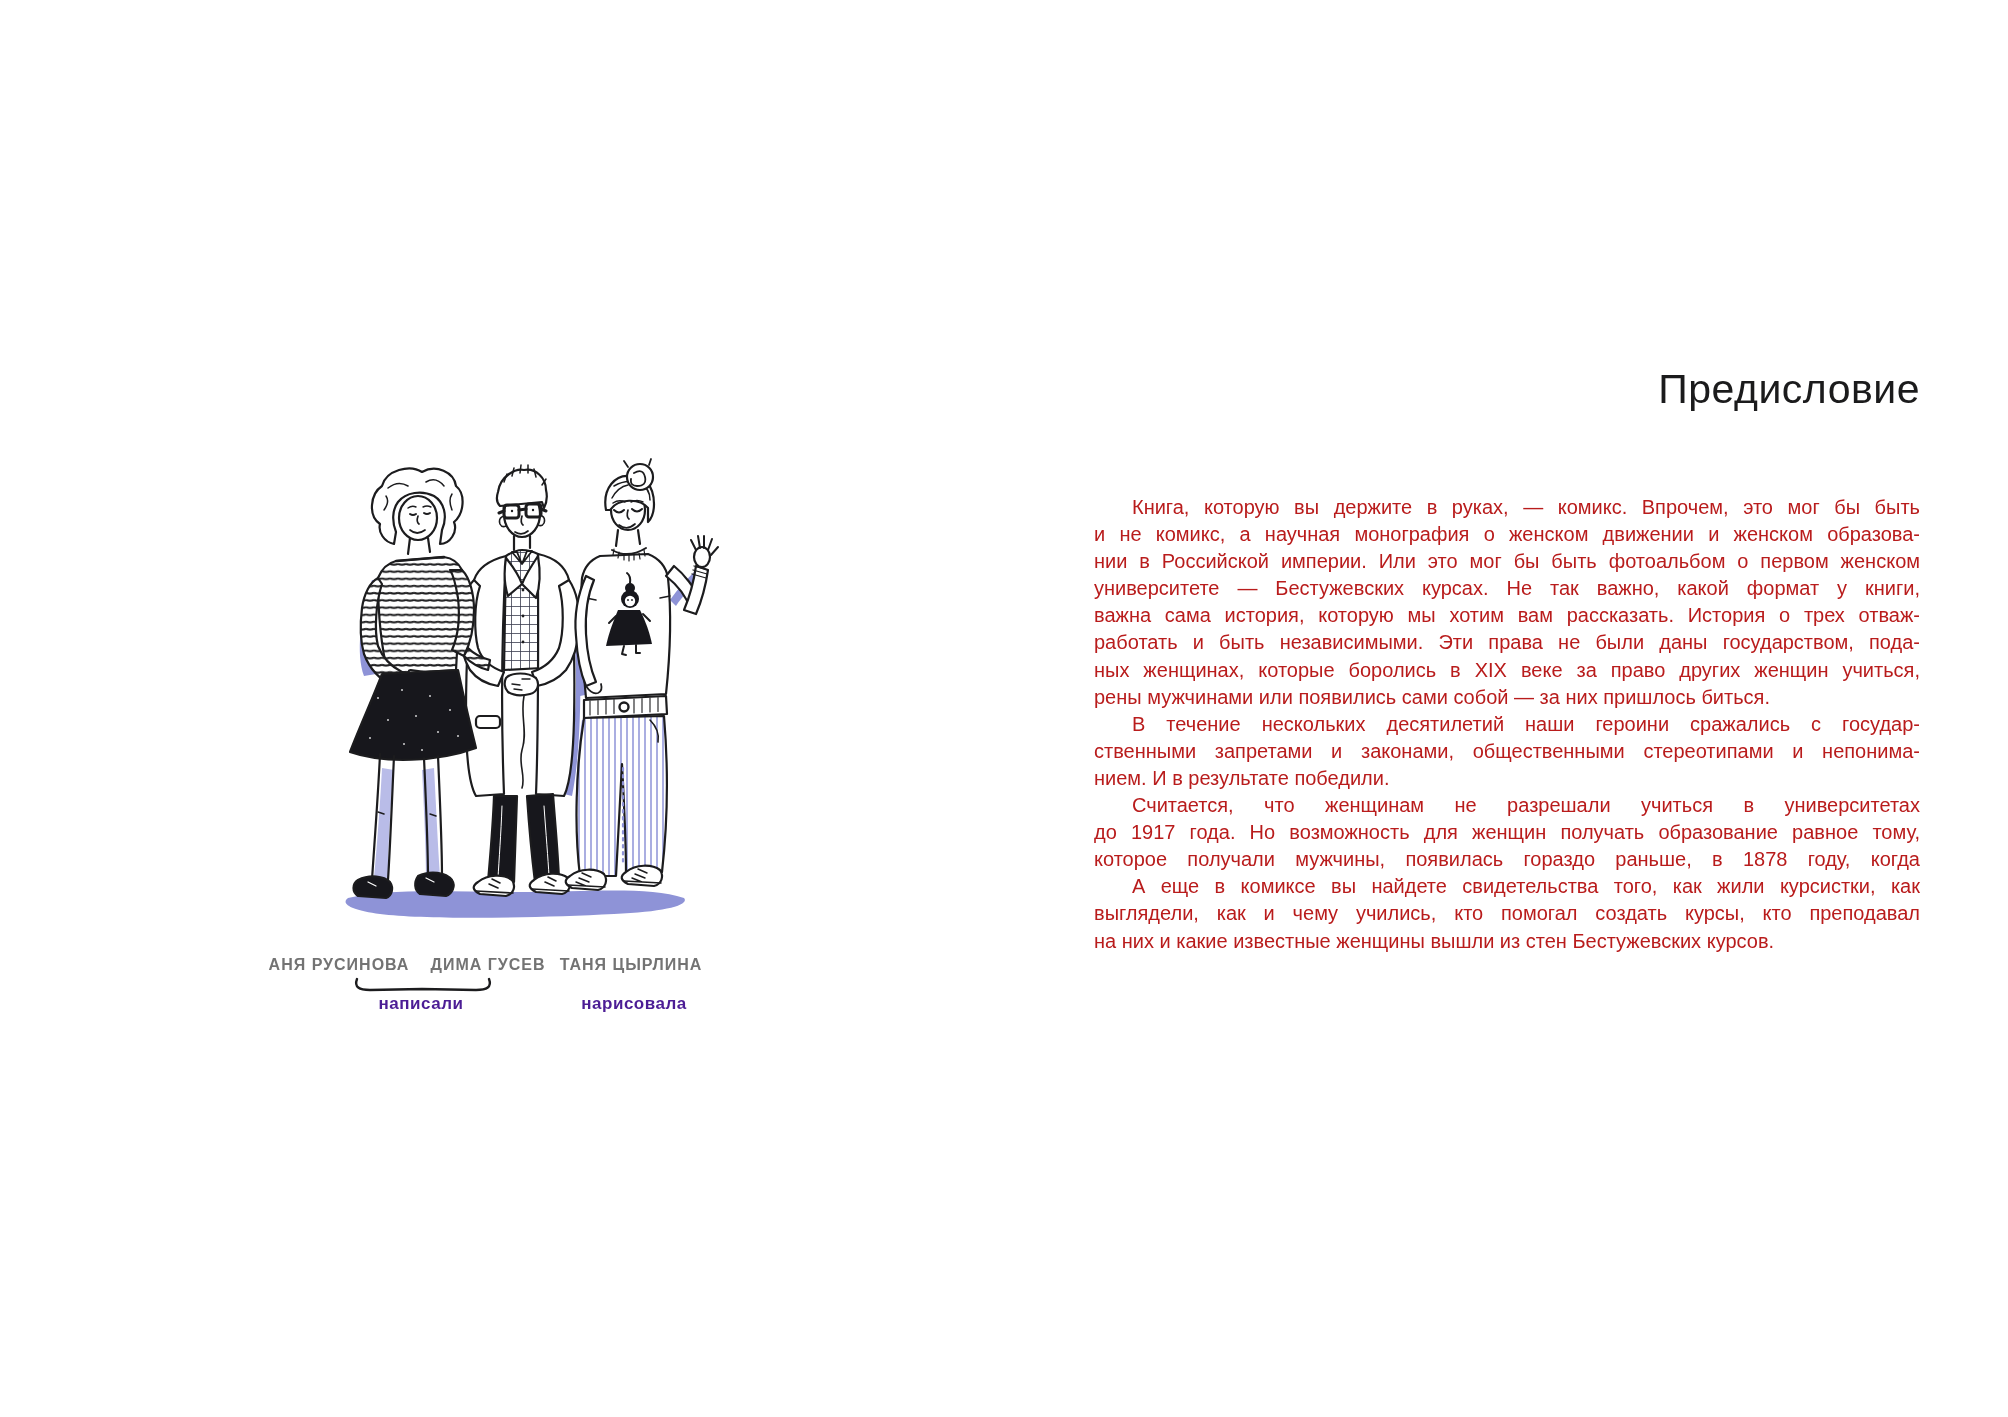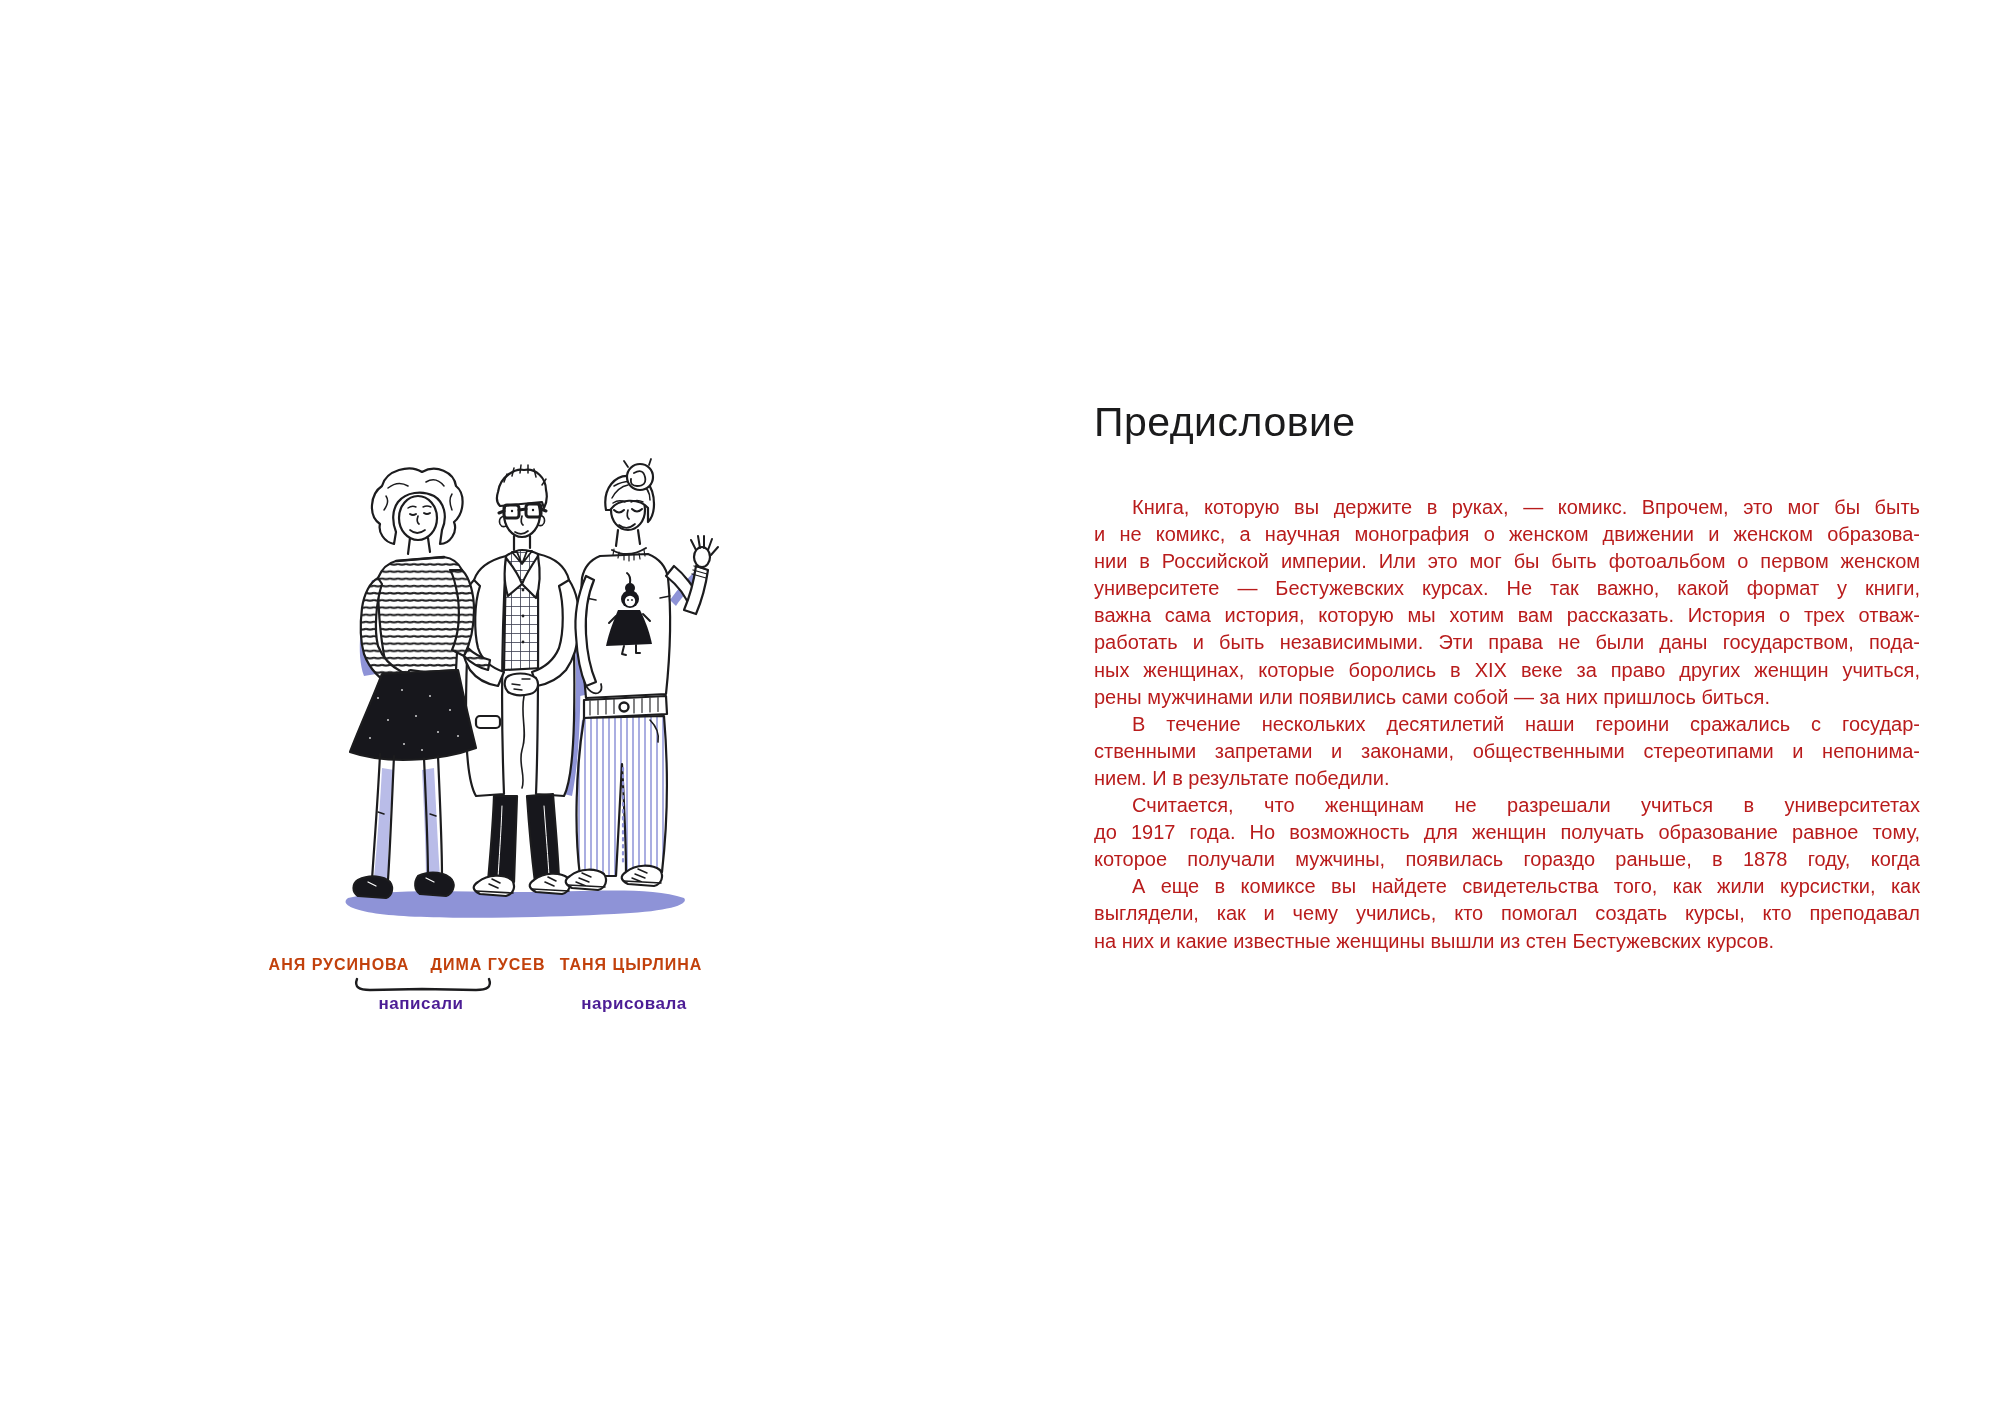--- a/index.html
+++ b/index.html
@@ -7,28 +7,28 @@
        font-family:"Liberation Sans",sans-serif;color:var(--ink,#1b1b1c);}
   .spread{position:absolute;inset:0;}
   .page{position:absolute;top:0;height:100%;}
   .page-left{left:0;width:1004px;}
   .page-right{left:1004px;width:1004px;}
 
   
   .illo{position:absolute;left:318px;top:458px;width:402px;height:474px;}
   .captions{position:absolute;left:0;top:0;width:1004px;height:100%;}
   .author-name{position:absolute;transform:translateX(-50%);white-space:nowrap;
-       font-size:16px;font-weight:700;letter-spacing:1px;color:#c2410c;}
+       font-size:16px;font-weight:700;letter-spacing:1px;color:#737373;}
   .brace{position:absolute;left:352px;top:976px;width:142px;height:18px;}
   .role{position:absolute;transform:translateX(-50%);white-space:nowrap;
        font-size:17px;font-weight:700;letter-spacing:.5px;color:#4c1d95;}
 
   
-  .preface-title{position:absolute;left:90px;top:399px;width:826px;margin:0;
-       font-size:41px;font-weight:400;text-align:left;letter-spacing:.5px;
+  .preface-title{position:absolute;left:90px;top:366px;width:826px;margin:0;
+       font-size:41px;font-weight:400;text-align:right;letter-spacing:.5px;
        color:#1b1b1c;}
   .preface-body{position:absolute;left:90px;top:494px;width:826px;
        font-size:20px;line-height:27.1px;color:#b91c1c;}
   .line{text-align:justify;text-align-last:justify;white-space:normal;
        overflow:hidden;height:27.1px;}
   .line.first{text-indent:38px;}
   .line.natural{text-align-last:left;}
 </style>
 </head>
 <body>

